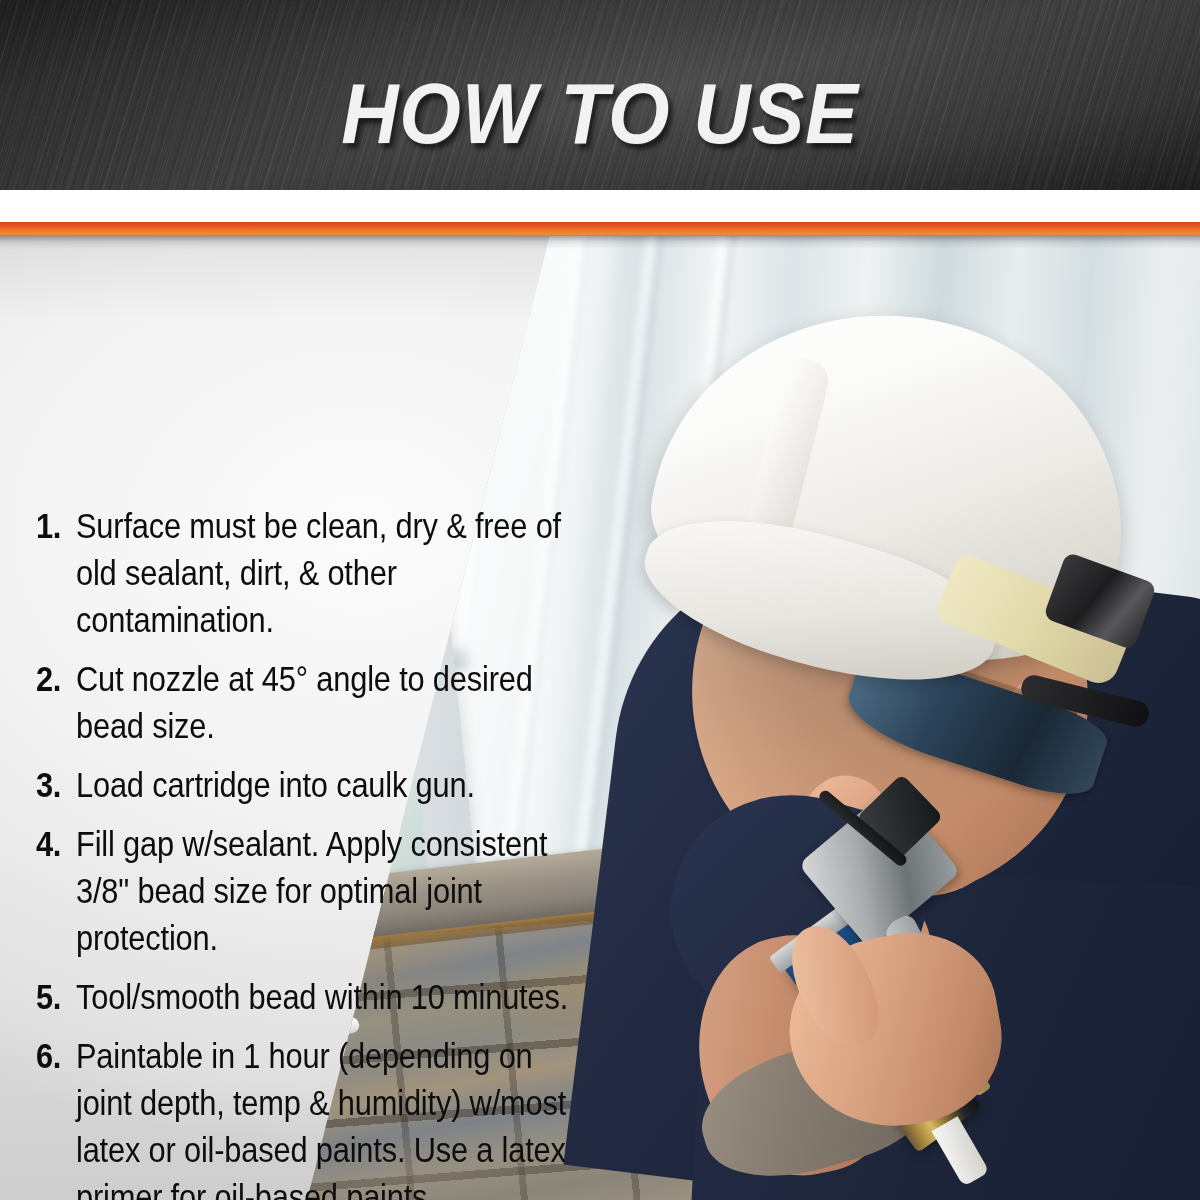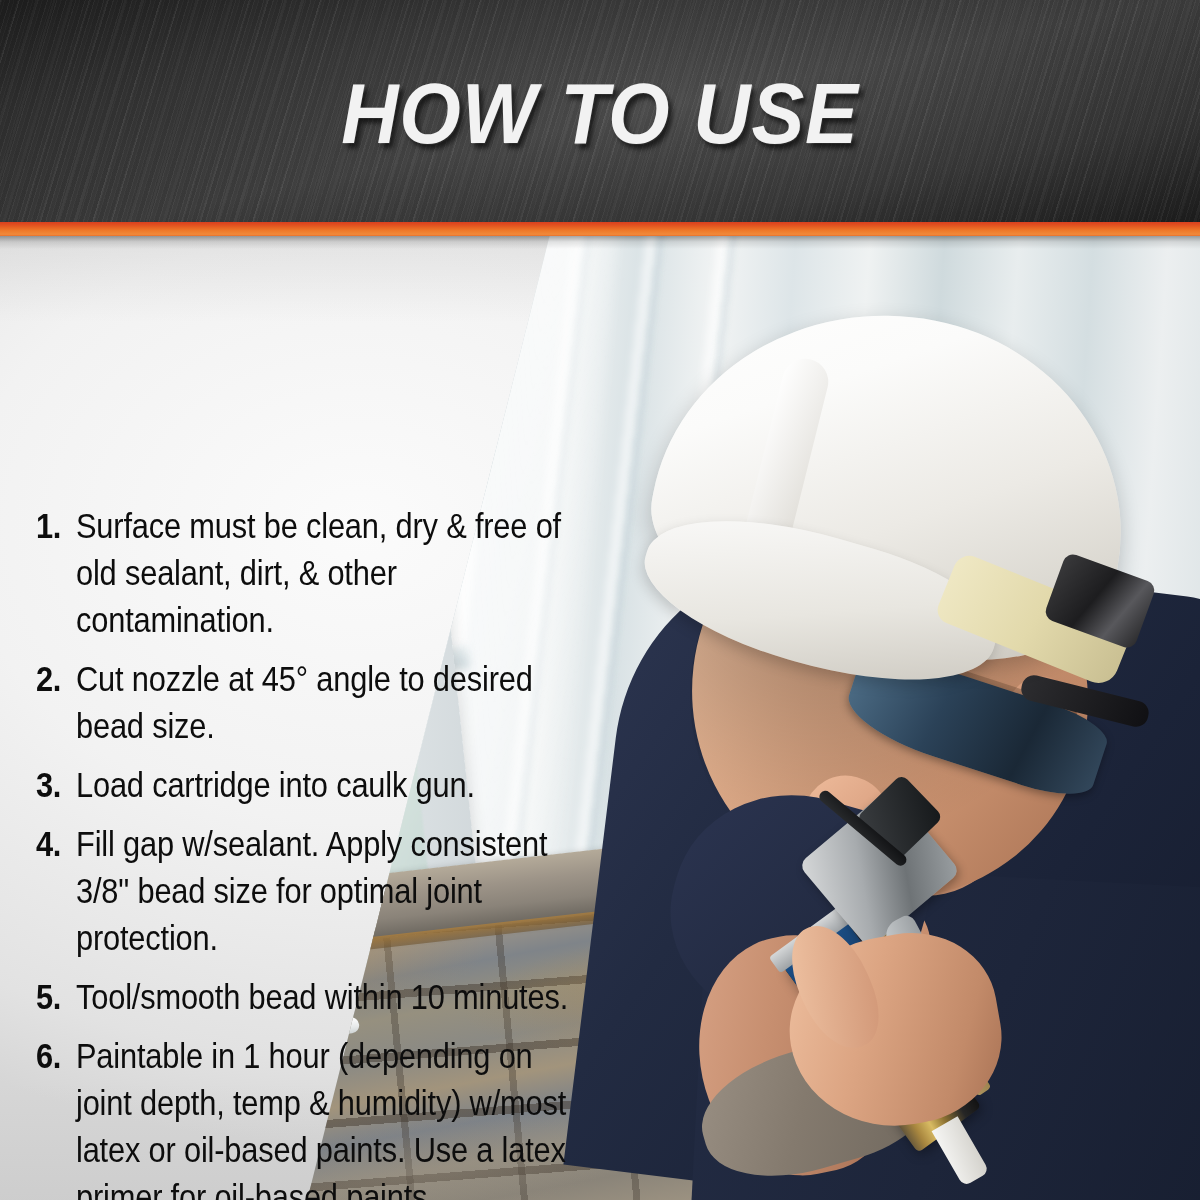--- a/index.html
+++ b/index.html
@@ -6,21 +6,21 @@
   html,body { width:1200px; height:1200px; overflow:hidden; }
   body {
     font-family:"Liberation Sans", sans-serif;
     background:#e9e9e9;
     position:relative;
   }
   #page { position:relative; width:1200px; height:1200px; overflow:hidden; background:#fff; }
 
   
   .header {
-    position:absolute; left:0; top:0; width:1200px; height:222px;
+    position:absolute; left:0; top:0; width:1200px; height:190px;
     background:
       repeating-linear-gradient(107deg,
         rgba(255,255,255,.045) 0px,
         rgba(255,255,255,.045) 1px,
         rgba(0,0,0,0) 1px,
         rgba(0,0,0,0) 4px,
         rgba(255,255,255,.025) 4px,
         rgba(255,255,255,.025) 5px,
         rgba(0,0,0,.05) 5px,
         rgba(0,0,0,.05) 9px),

